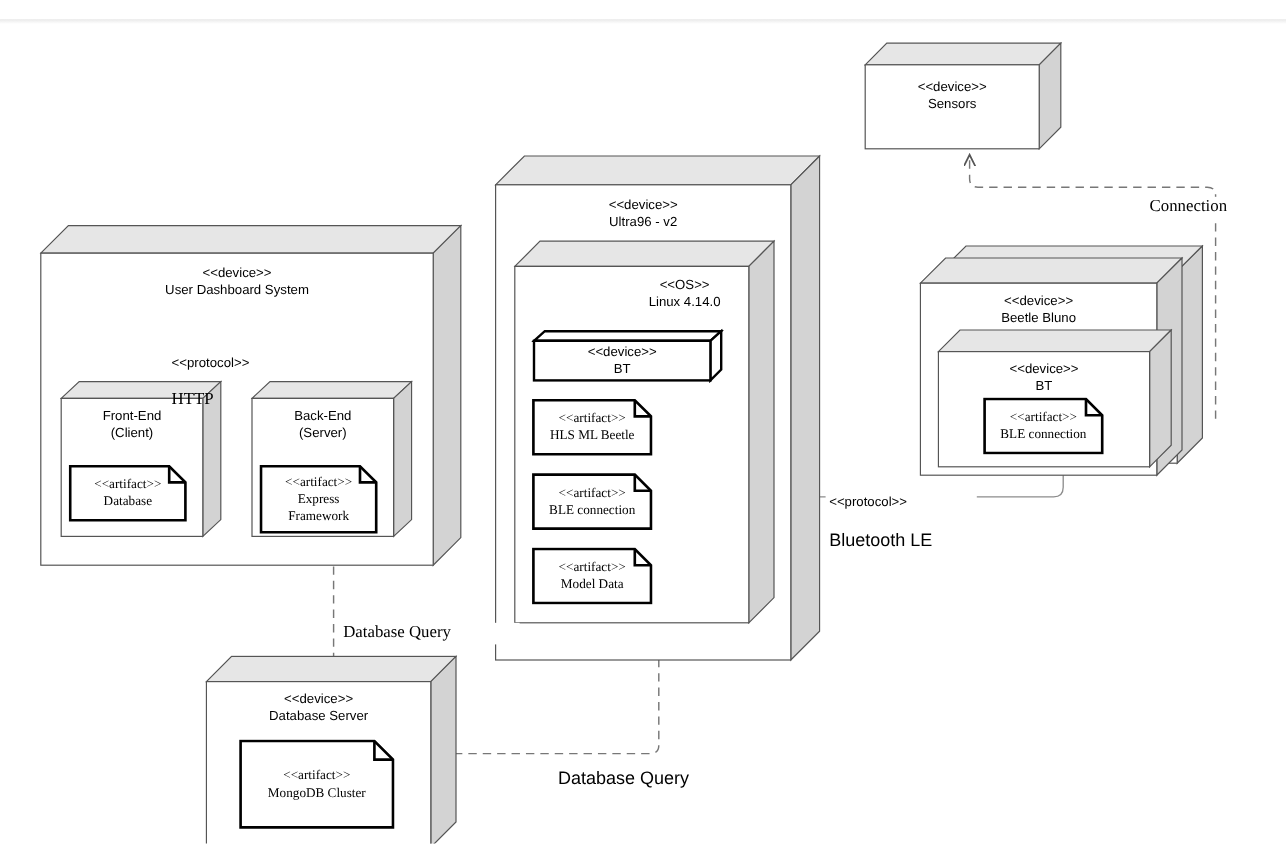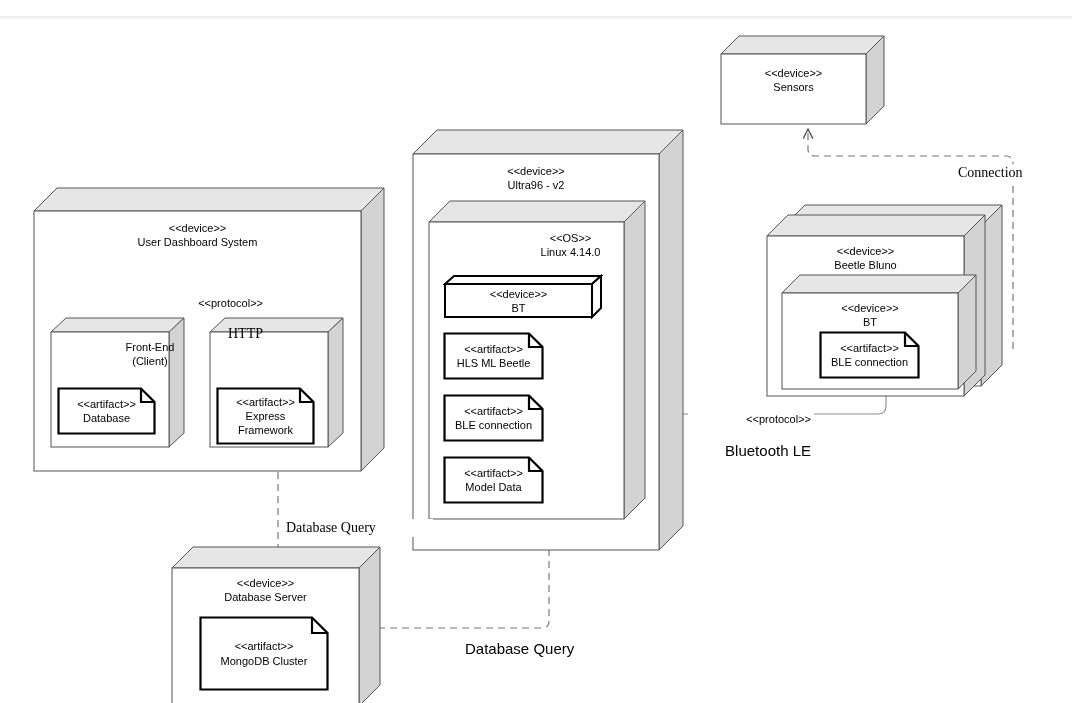--- a/index.html
+++ b/index.html
@@ -29,31 +29,31 @@
     position:absolute;
     text-align:center;
     line-height:1.28;
     color:#000;
     font-size:11px;
     white-space:pre-line;
     pointer-events:none;
   }
 
   
-  .artifact{position:absolute;}
+  .artifact{position:absolute;font-family:Liberation Serif, serif;}
   .artifact .noteText{
     position:absolute;left:0;top:0;width:100%;height:100%;
     display:flex;flex-direction:column;align-items:center;justify-content:center;
     font-size:11px;line-height:1.3;text-align:center;color:#000;
     pointer-events:none;
   }
 
   
   .edgeLabel{
-    position:absolute;text-align:right;color:#000;font-size:11px;
+    position:absolute;text-align:left;color:#000;font-size:11px;
     line-height:1.3;white-space:pre-line;pointer-events:none;
   }
   .edgeLabel.serif{font-family:"Liberation Serif", serif;font-size:13px;}
   .edgeLabel .stereo{font-family:"Liberation Sans", sans-serif;font-size:11px;display:block;}
   .edgeLabel .nameSerif{font-family:"Liberation Serif", serif;font-size:14px;display:block;}
   .edgeLabel .nameSans{font-family:"Liberation Sans", sans-serif;font-size:15px;display:block;}
   .labelBg{background:#fff;padding:0 3px;}
 </style>
 </head>
 <body>
@@ -100,41 +100,43 @@
     <div class="label" style="left:1px;top:35px;width:327px;">&lt;&lt;device&gt;&gt;
 User Dashboard System</div>
   </div>
 
   <div class="node" style="left:50px;top:300px;width:135px;height:132px;">
     <svg width="135" height="134" style="position:absolute;left:0;top:0;">
       <polygon points="1,16 16,2 134,2 119,16" fill="#e6e6e6" stroke="#555" stroke-width="1"></polygon>
       <polygon points="119,16 134,2 134,117 119,131" fill="#d3d3d3" stroke="#555" stroke-width="1"></polygon>
       <rect x="1" y="16" width="118" height="115" fill="#ffffff" stroke="#555" stroke-width="1"></rect>
     </svg>
-    <div class="label" style="left:1px;top:24px;width:118px;padding-left:40px;">Front-End
+    <div class="label" style="left:1px;top:24px;width:118px;">Front-End
 (Client)</div>
   </div>
 
   <div class="artifact" style="left:57px;top:371px;width:99px;height:48px;">
     <svg width="99" height="48" style="position:absolute;left:0;top:0;">
       <path d="M1.5,1.5 L84,1.5 L97.5,15 L97.5,46.5 L1.5,46.5 Z" fill="#ffffff" stroke="#000" stroke-width="2.2"></path>
       <path d="M84,1.5 L84,15 L97.5,15" fill="none" stroke="#000" stroke-width="2.2"></path>
     </svg>
     <div class="noteText">
       <span>&lt;&lt;artifact&gt;&gt;</span>
       <span>Database</span>
     </div>
   </div>
 
   <div class="node" style="left:209px;top:300px;width:135px;height:132px;">
     <svg width="135" height="134" style="position:absolute;left:0;top:0;">
       <polygon points="1,16 16,2 134,2 119,16" fill="#e6e6e6" stroke="#555" stroke-width="1"></polygon>
       <polygon points="119,16 134,2 134,117 119,131" fill="#d3d3d3" stroke="#555" stroke-width="1"></polygon>
       <rect x="1" y="16" width="118" height="115" fill="#ffffff" stroke="#555" stroke-width="1"></rect>
     </svg>
+    <div class="label" style="left:1px;top:24px;width:118px;">Back-End
+(Server)</div>
   </div>
 
   <div class="artifact" style="left:216px;top:371px;width:99px;height:58px;">
     <svg width="99" height="58" style="position:absolute;left:0;top:0;">
       <path d="M1.5,1.5 L84,1.5 L97.5,15 L97.5,56.5 L1.5,56.5 Z" fill="#ffffff" stroke="#000" stroke-width="2.2"></path>
       <path d="M84,1.5 L84,15 L97.5,15" fill="none" stroke="#000" stroke-width="2.2"></path>
     </svg>
     <div class="noteText">
       <span>&lt;&lt;artifact&gt;&gt;</span>
       <span style="white-space:pre-line;">Express

